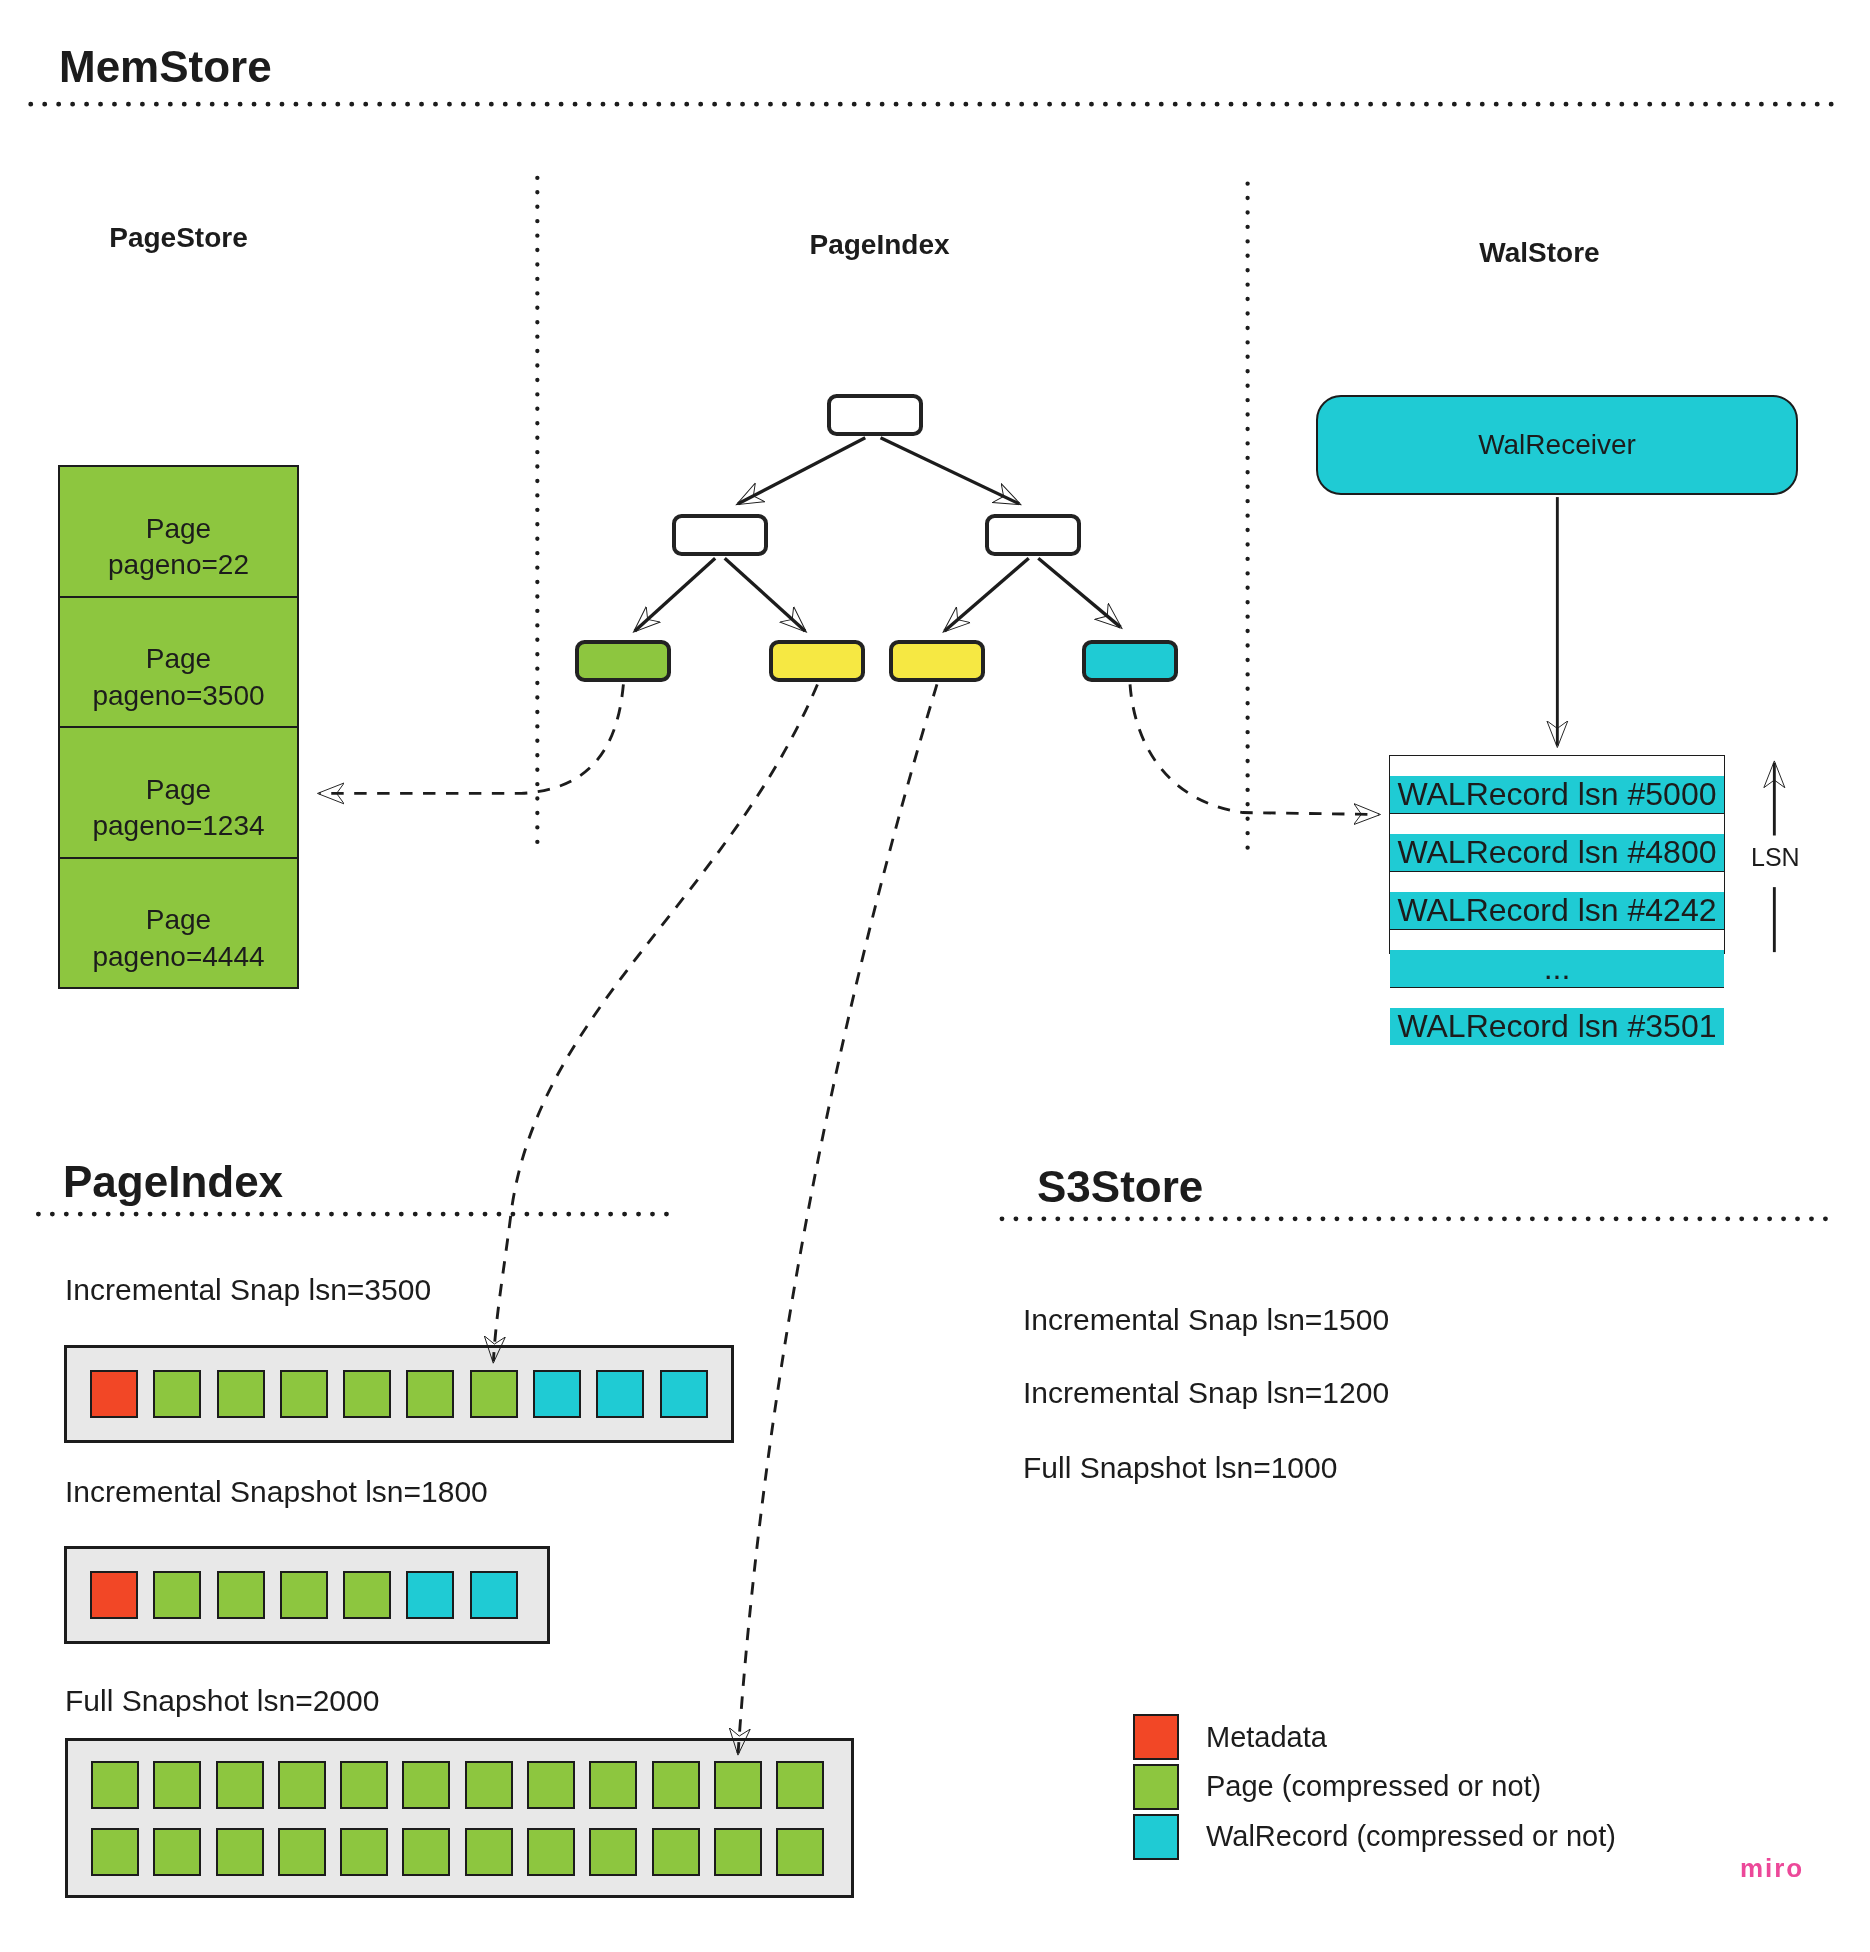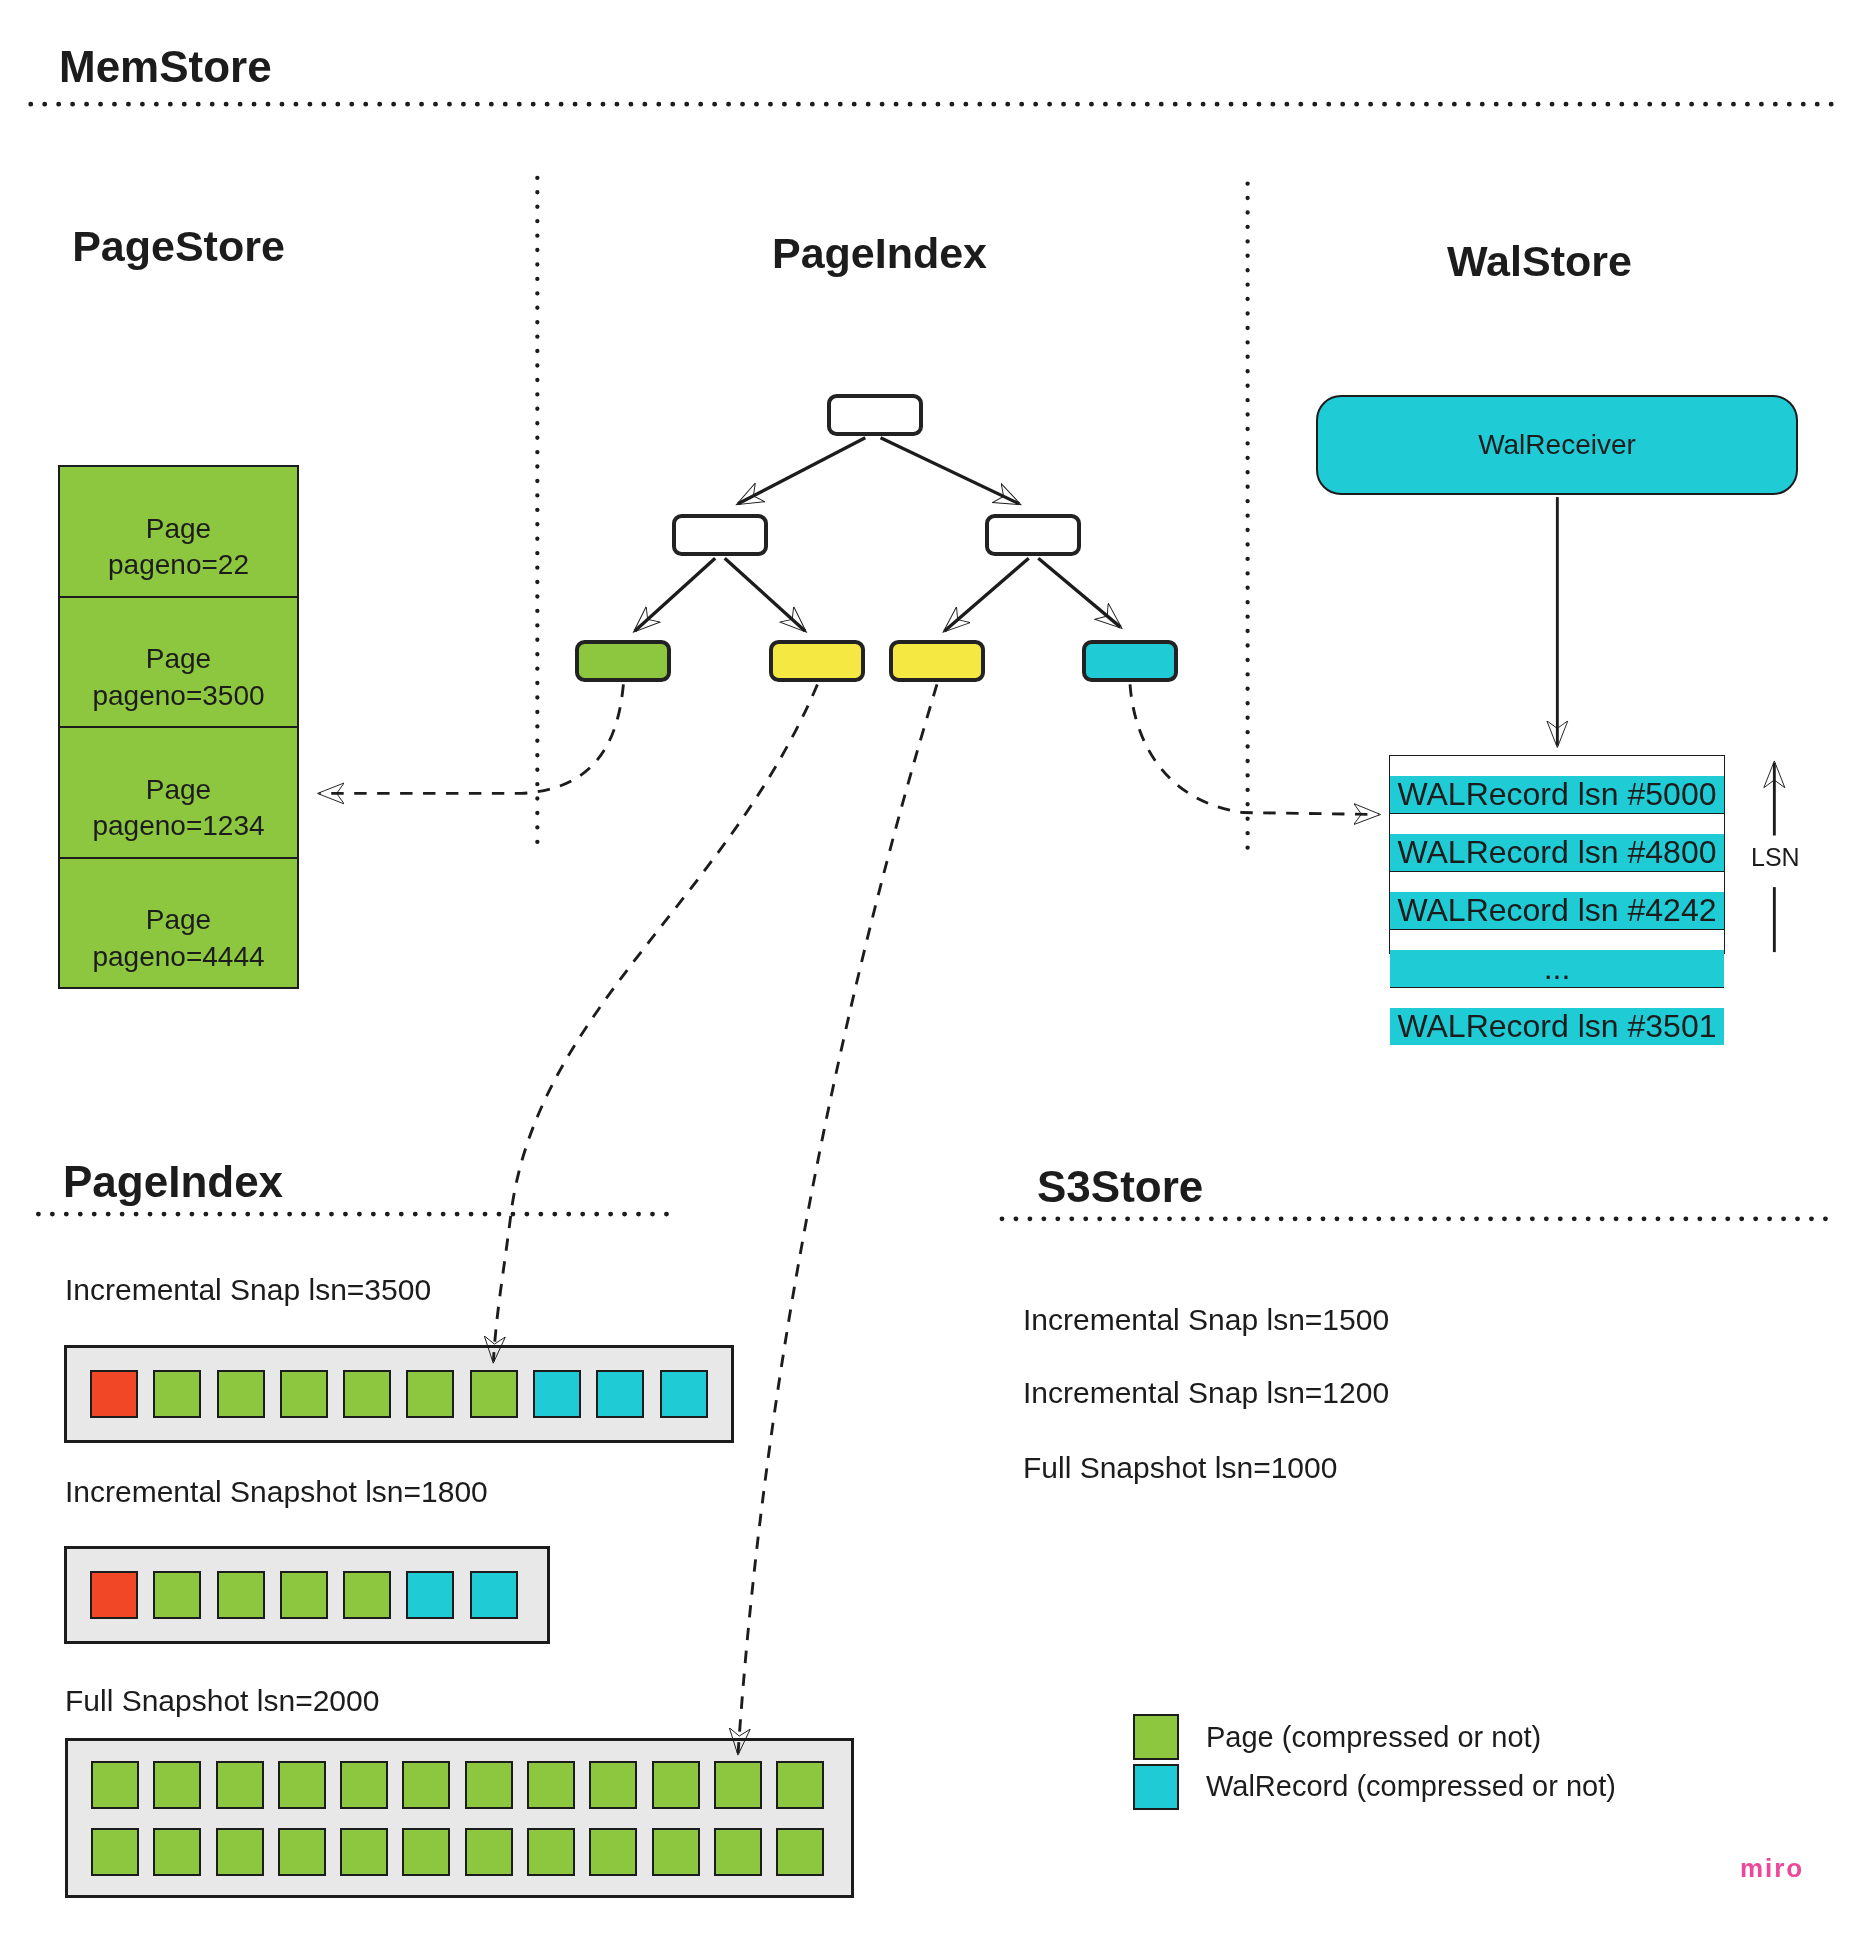--- a/index.html
+++ b/index.html
@@ -1,19 +1,19 @@
 <!DOCTYPE html>
 <html style="--metadata: #F24726; --page: #8DC63F; --wal: #1FCBD4; --snapshot: #F6E843; --tray: #E8E8E8;"><head>
 <meta charset="utf-8">
 <style>
   html,body{margin:0;padding:0;background:#ffffff;}
   .canvas{position:relative;width:1871px;height:1953px;background:#ffffff;overflow:hidden;
           font-family:"Liberation Sans","DejaVu Sans",sans-serif;color:#1c1c1c;}
   .sec-title{position:absolute;font-size:44px;font-weight:700;white-space:nowrap;}
-  .sub-title{position:absolute;font-size:43px;font-weight:700;text-align:center;white-space:nowrap;}
+  .sub-title{position:absolute;font-size:28px;font-weight:700;text-align:center;white-space:nowrap;}
 
   
   .pagestore-box{position:absolute;left:58px;top:465px;width:241px;height:524px;
     border:2.9px solid #1c1c1c;box-sizing:border-box;background:var(--page,#8DC63F);
     display:flex;flex-direction:column;}
   .page-row{flex:1;display:flex;flex-direction:column;align-items:center;justify-content:center;
     font-size:28px;line-height:1.3;margin-top:32px;}
   .page-row:not(:last-child){border-bottom:2.9px solid #1c1c1c;}
 
   
@@ -165,20 +165,24 @@
         <div class="sq page"></div>
       </div>
   </div>
 
   <div class="body-label" style="left:1023px;top:1303px;">Incremental Snap lsn=1500</div>
   <div class="body-label" style="left:1023px;top:1376px;">Incremental Snap lsn=1200</div>
   <div class="body-label" style="left:1023px;top:1451px;">Full Snapshot lsn=1000</div>
 
   <div class="legend">
     <div class="legend-row">
+      <div class="sq metadata"></div>
+      <div class="legend-label">Metadata</div>
+    </div>
+    <div class="legend-row">
       <div class="sq page"></div>
       <div class="legend-label">Page (compressed or not)</div>
     </div>
     <div class="legend-row">
       <div class="sq wal"></div>
       <div class="legend-label">WalRecord (compressed or not)</div>
     </div>
   </div>
 
   <div class="miro">miro</div>

